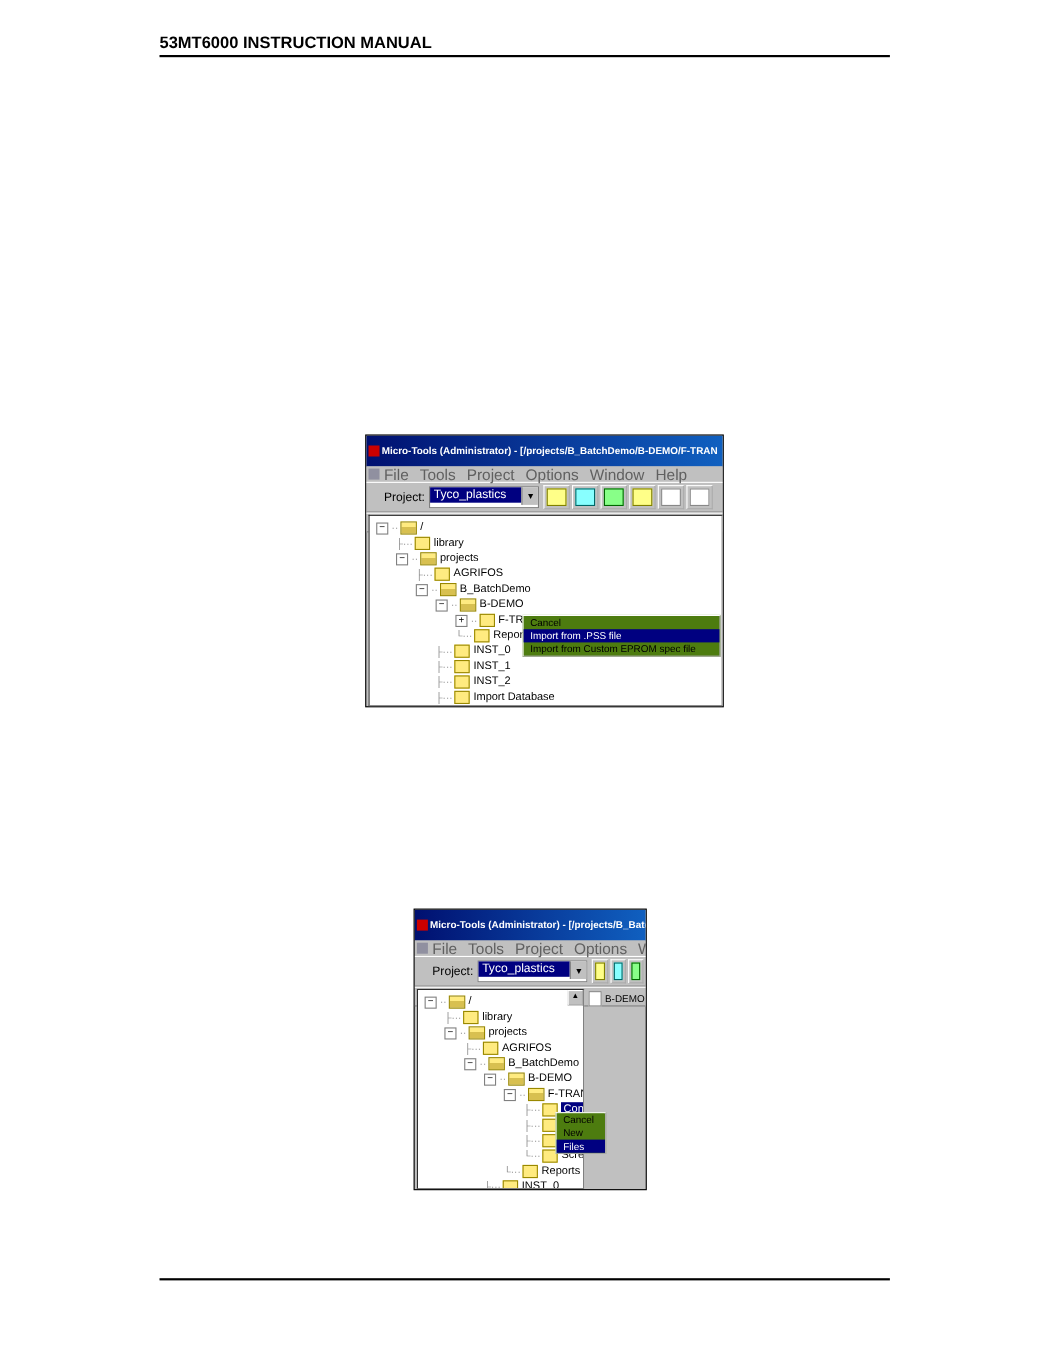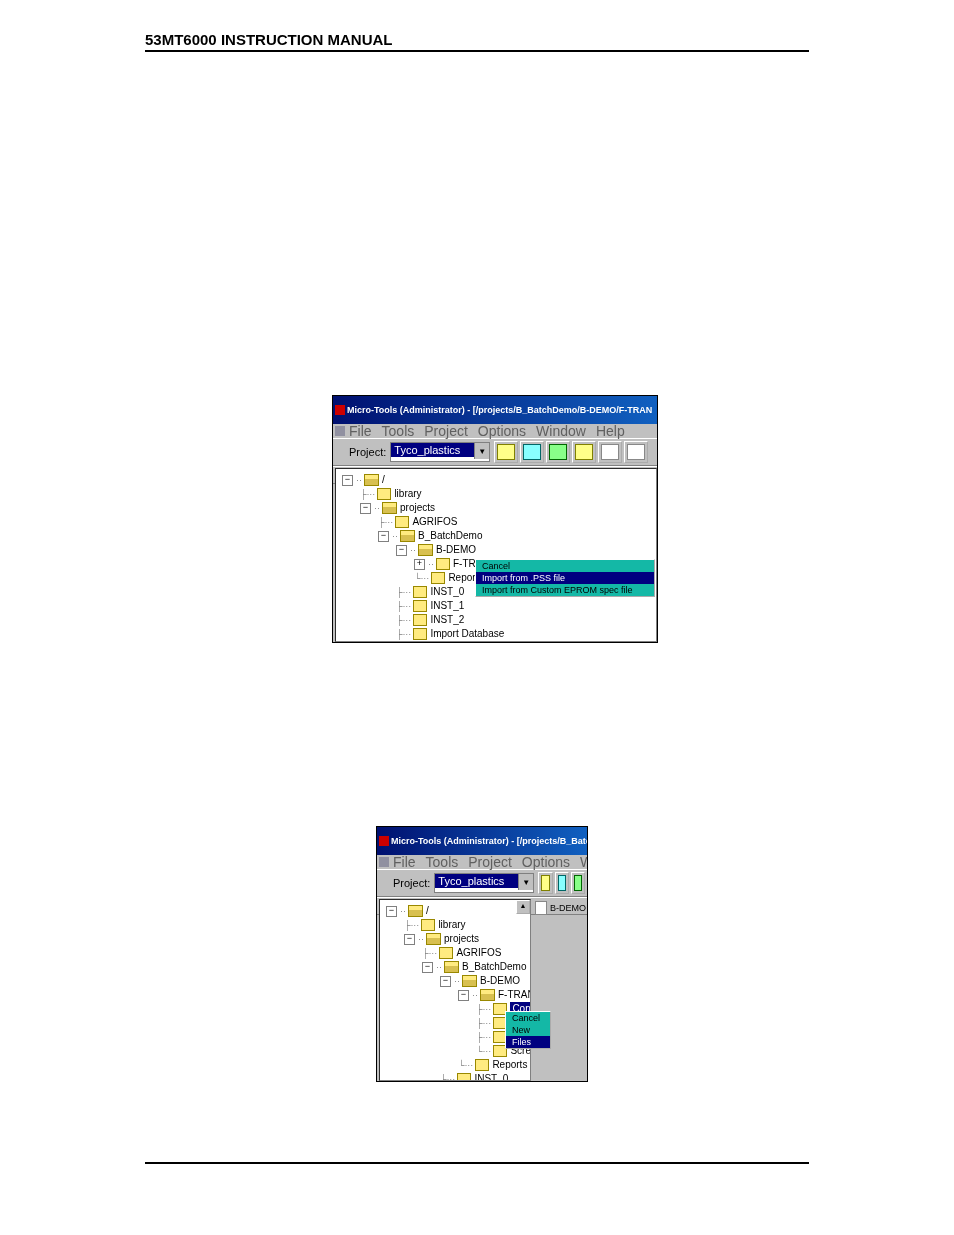--- a/index.html
+++ b/index.html
@@ -191,21 +191,21 @@
     border: 1px solid #998800;
     margin-right: 3px;
     flex-shrink: 0;
   }
   .fld.open {
     width: 13px;
     background: linear-gradient(#ffeb80 40%, #d8c050 40%);
   }
   .contextmenu {
     position: absolute;
-    background: #14b8a6;
+    background: #4d7c0f;
     border: 1px outset #fff;
     font-size: 9px;
   }
   .contextmenu .mi {
     padding: 1px 10px 1px 6px;
     white-space: nowrap;
   }
   .contextmenu .mi.hl {
     background: #000080;
     color: #fff;

